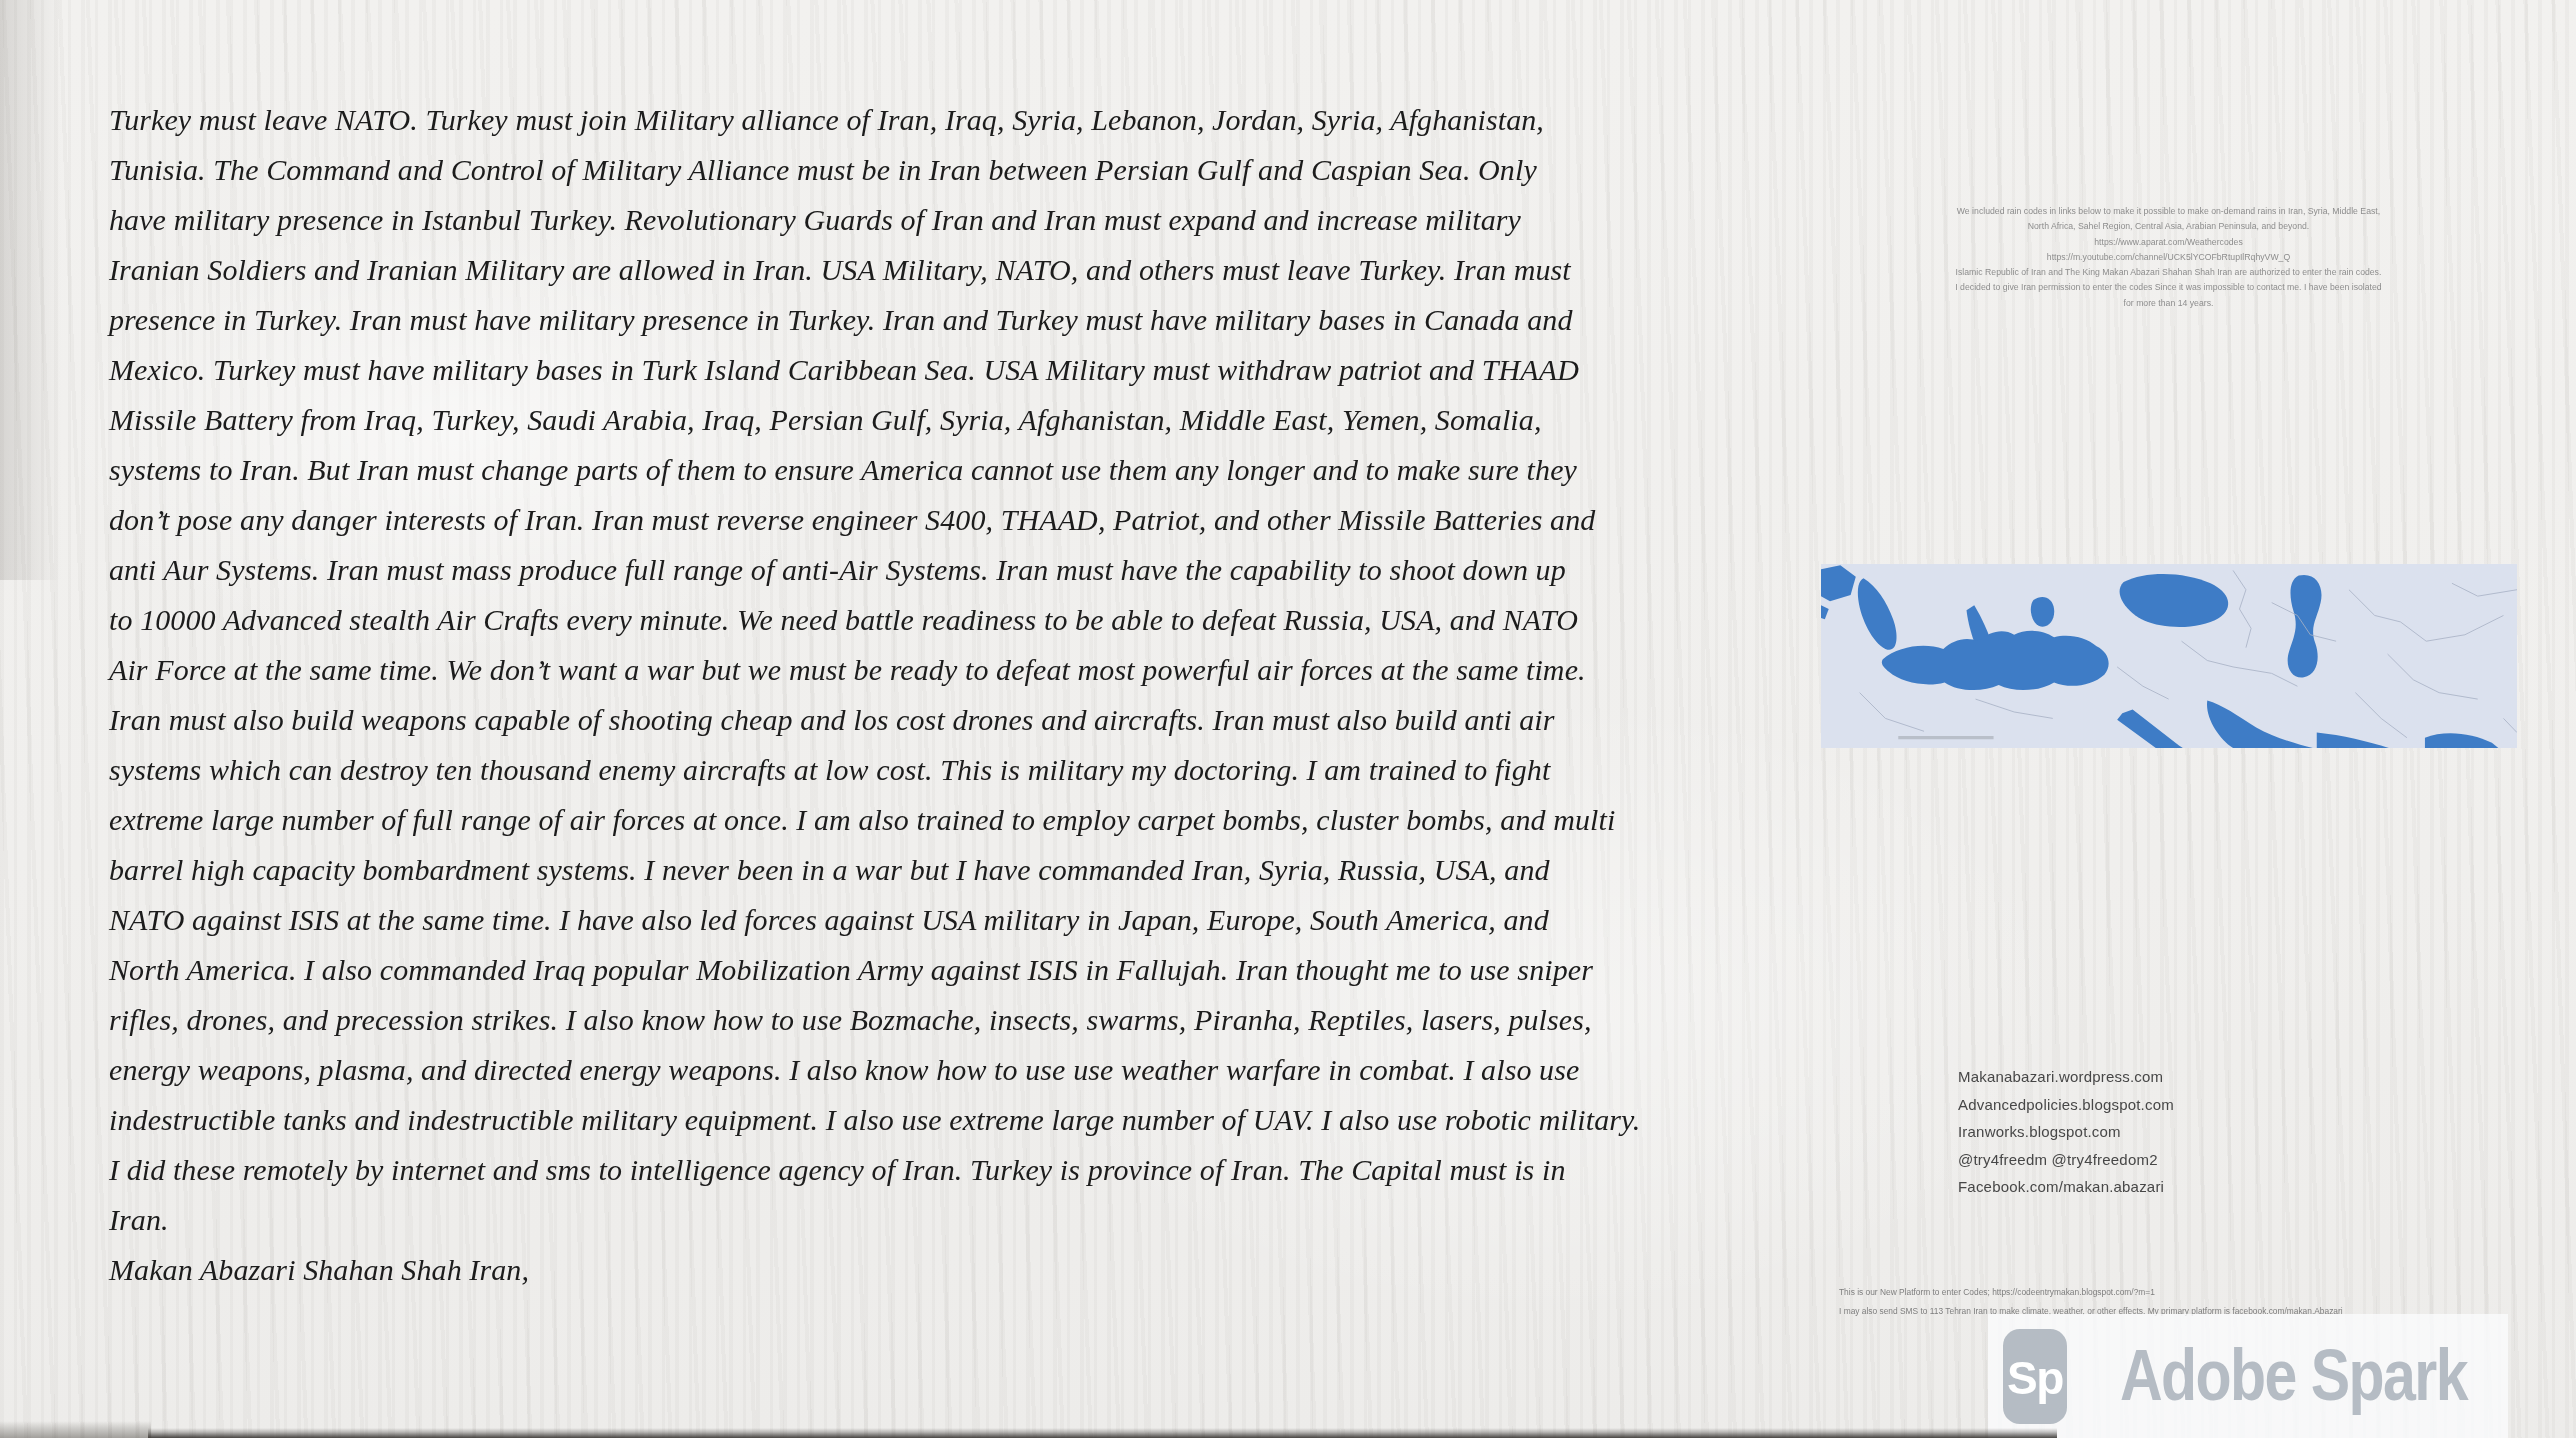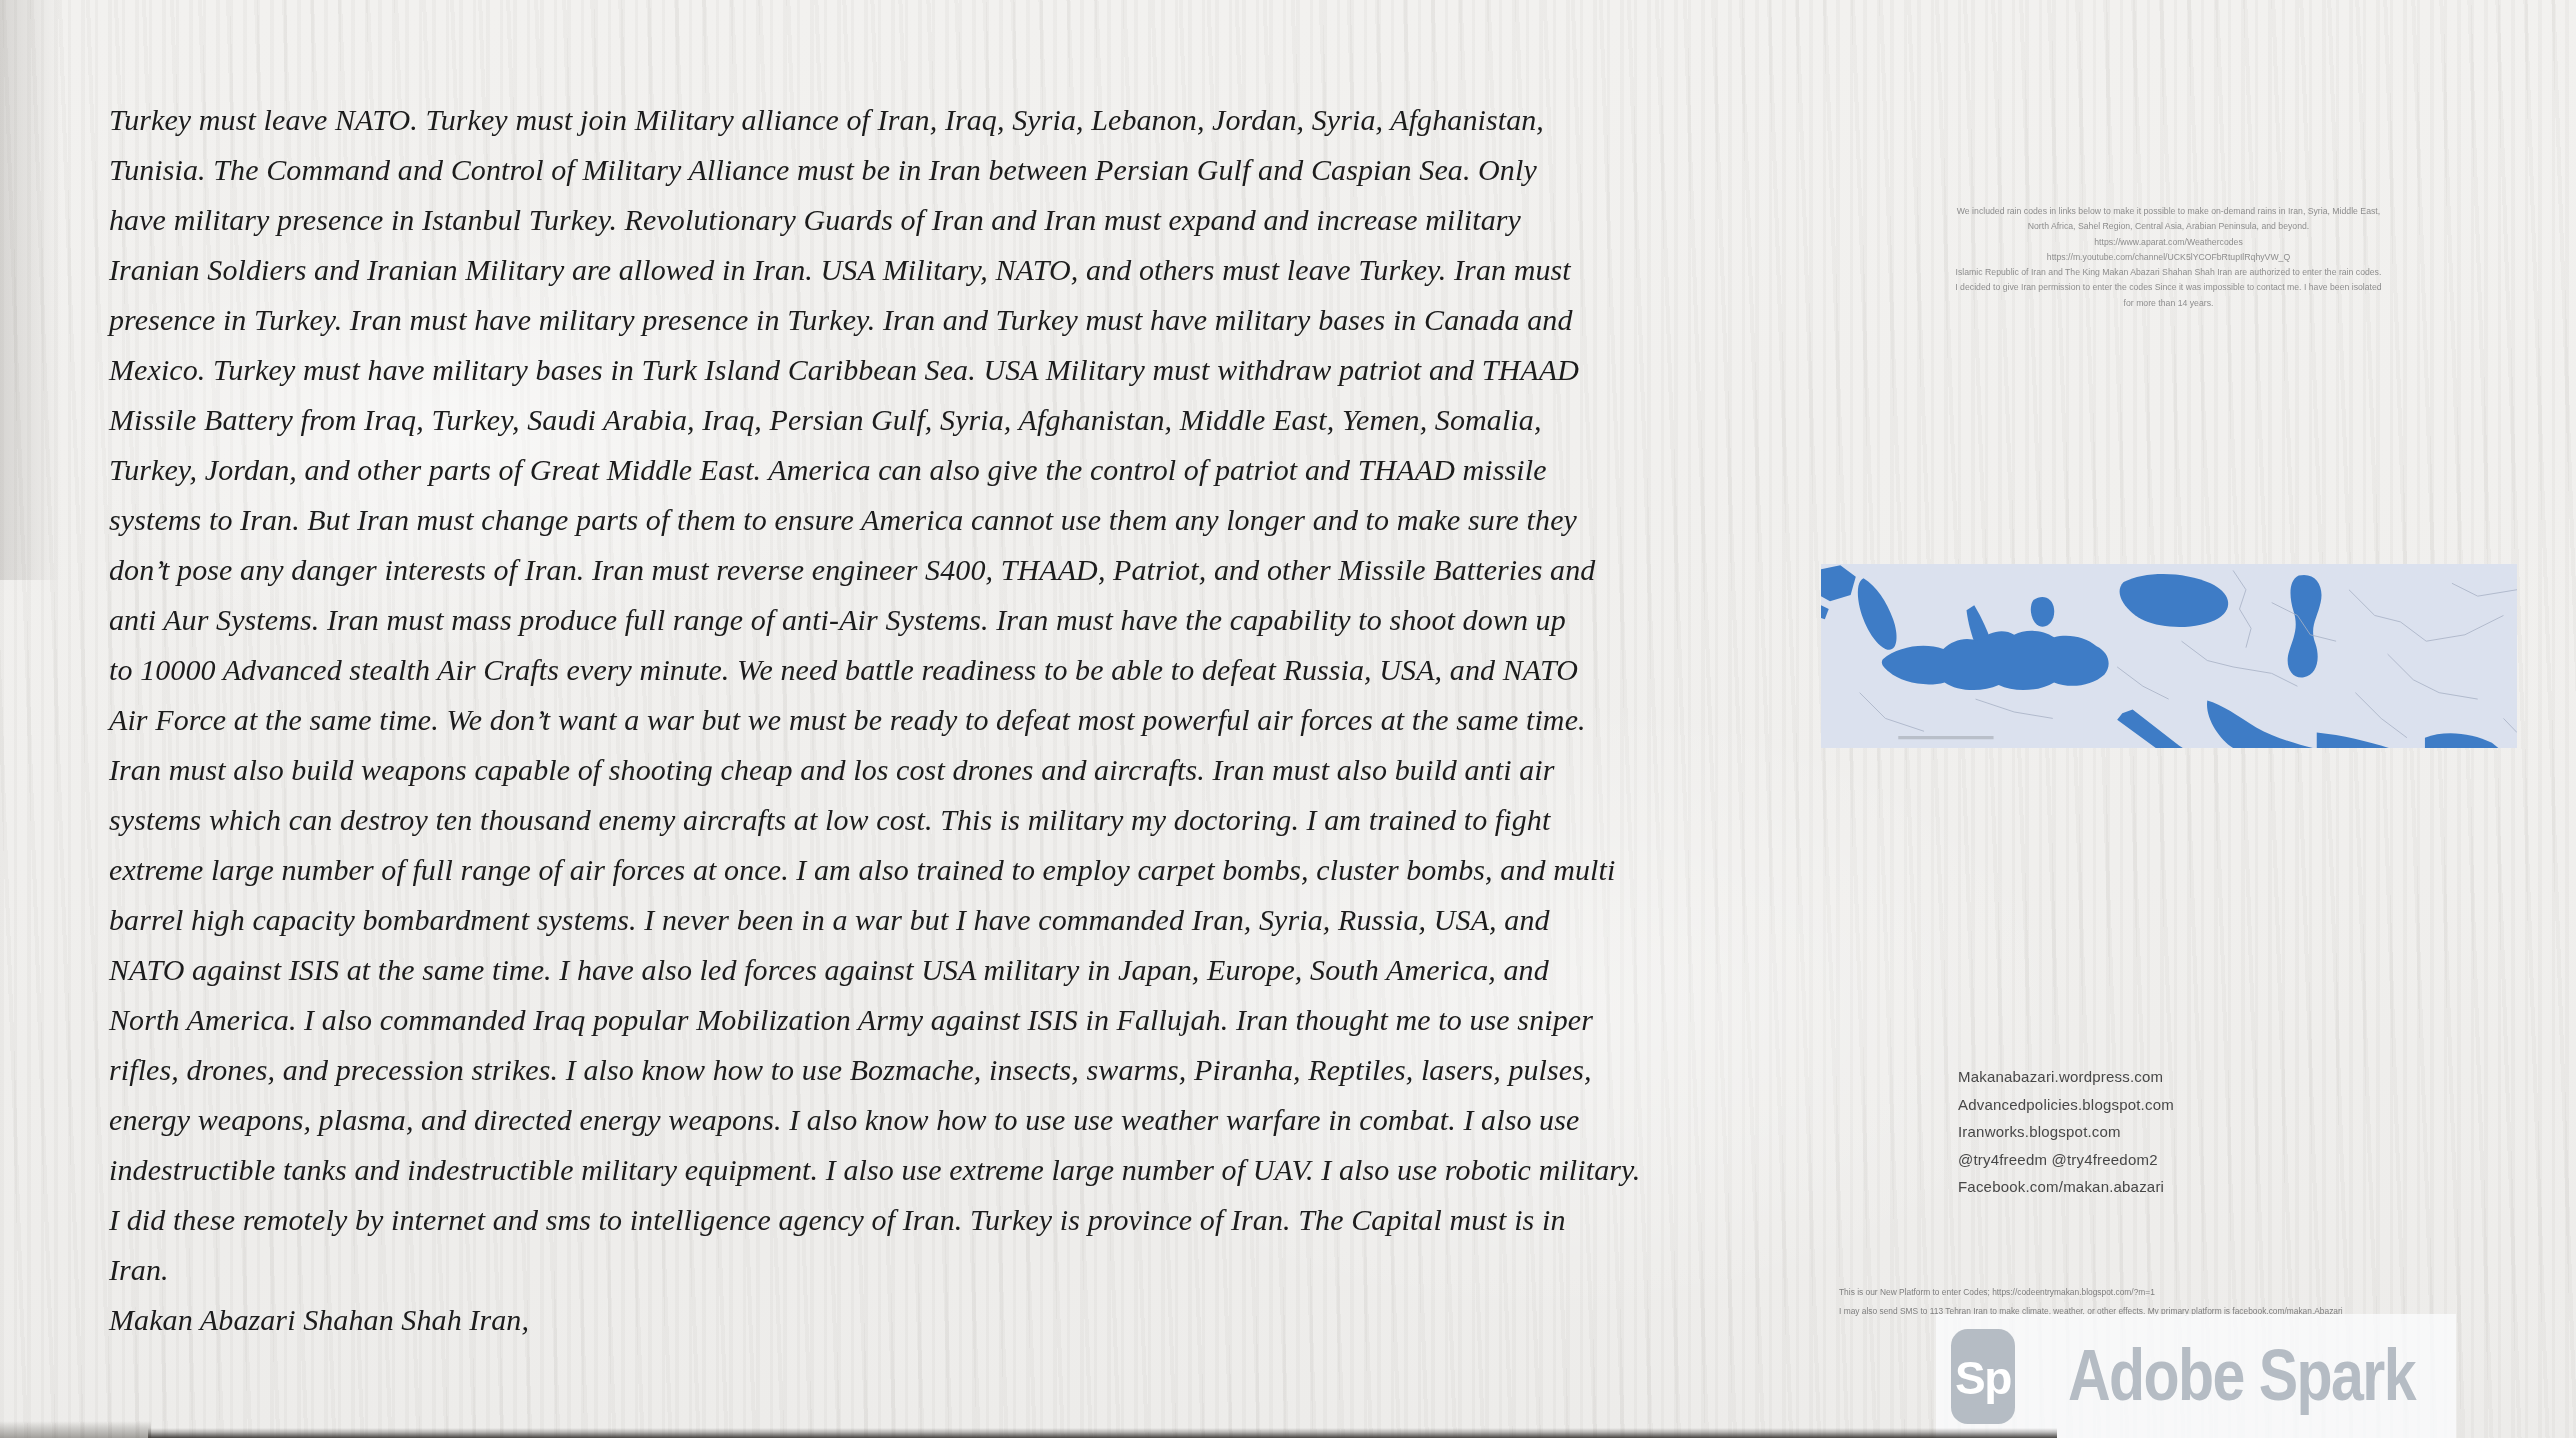--- a/index.html
+++ b/index.html
@@ -52,21 +52,21 @@
     position:absolute;left:1958px;top:1063px;width:386px;
     font-size:15px;line-height:27.5px;color:var(--links-gray);
     text-align:left;font-weight:400;letter-spacing:0.2px;
   }
   .platform-note{
     position:absolute;left:1839px;top:1283px;width:586px;
     font-size:8.4px;line-height:18.7px;color:var(--platform-gray);
     text-align:left;
   }
   .watermark{
-    position:absolute;left:1936px;top:1314px;width:520px;height:124px;
+    position:absolute;left:1988px;top:1314px;width:520px;height:124px;
     background:rgba(250,251,252,0.8);
     text-decoration:underline;
   }
   .spark-tile{
     position:absolute;left:15px;top:15px;width:64px;height:95px;
     background:var(--wm-gray);border-radius:16.7px;
     display:flex;align-items:center;justify-content:center;
   }
   .spark-tile span{
     color:#ffffff;font-size:46px;font-weight:700;letter-spacing:-1.3px;
@@ -85,21 +85,20 @@
 <div class="edge-shadow-left"></div>
 
 <div class="manifesto">
     <div class="line">Turkey must leave NATO. Turkey must join Military alliance of Iran, Iraq, Syria, Lebanon, Jordan, Syria, Afghanistan,</div>
     <div class="line">Tunisia. The Command and Control of Military Alliance must be in Iran between Persian Gulf and Caspian Sea. Only</div>
     <div class="line">have military presence in Istanbul Turkey. Revolutionary Guards of Iran and Iran must expand and increase military</div>
     <div class="line">Iranian Soldiers and Iranian Military are allowed in Iran. USA Military, NATO, and others must leave Turkey. Iran must</div>
     <div class="line">presence in Turkey. Iran must have military presence in Turkey. Iran and Turkey must have military bases in Canada and</div>
     <div class="line">Mexico. Turkey must have military bases in Turk Island Caribbean Sea. USA Military must withdraw patriot and THAAD</div>
     <div class="line">Missile Battery from Iraq, Turkey, Saudi Arabia, Iraq, Persian Gulf, Syria, Afghanistan, Middle East, Yemen, Somalia,</div>
-    <div class="line">Turkey, Jordan, and other parts of Great Middle East. America can also give the control of patriot and THAAD missile</div>
     <div class="line">systems to Iran. But Iran must change parts of them to ensure America cannot use them any longer and to make sure they</div>
     <div class="line">don’t pose any danger interests of Iran. Iran must reverse engineer S400, THAAD, Patriot, and other Missile Batteries and</div>
     <div class="line">anti Aur Systems. Iran must mass produce full range of anti-Air Systems. Iran must have the capability to shoot down up</div>
     <div class="line">to 10000 Advanced stealth Air Crafts every minute. We need battle readiness to be able to defeat Russia, USA, and NATO</div>
     <div class="line">Air Force at the same time. We don’t want a war but we must be ready to defeat most powerful air forces at the same time.</div>
     <div class="line">Iran must also build weapons capable of shooting cheap and los cost drones and aircrafts. Iran must also build anti air</div>
     <div class="line">systems which can destroy ten thousand enemy aircrafts at low cost. This is military my doctoring. I am trained to fight</div>
     <div class="line">extreme large number of full range of air forces at once. I am also trained to employ carpet bombs, cluster bombs, and multi</div>
     <div class="line">barrel high capacity bombardment systems. I never been in a war but I have commanded Iran, Syria, Russia, USA, and</div>
     <div class="line">NATO against ISIS at the same time. I have also led forces against USA military in Japan, Europe, South America, and</div>

